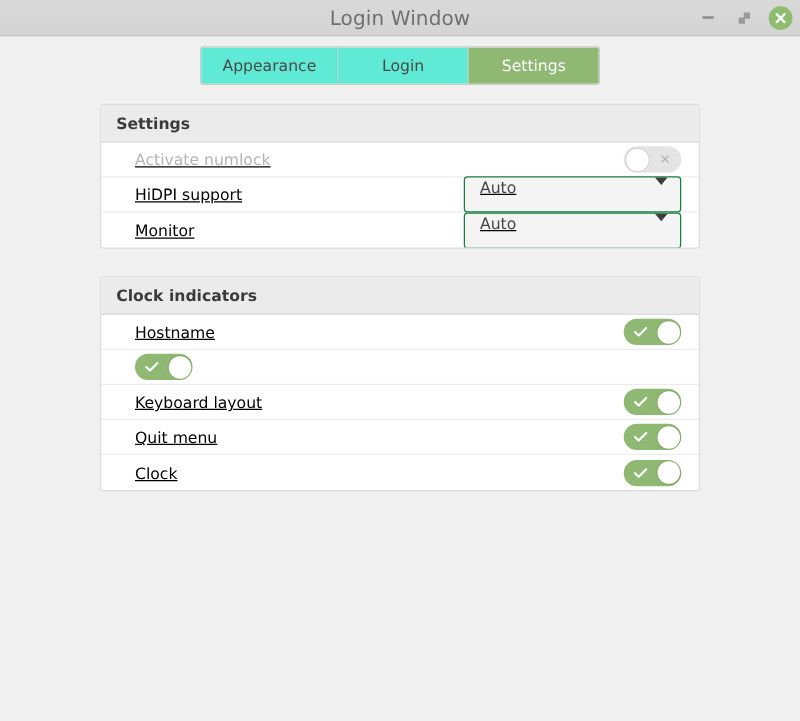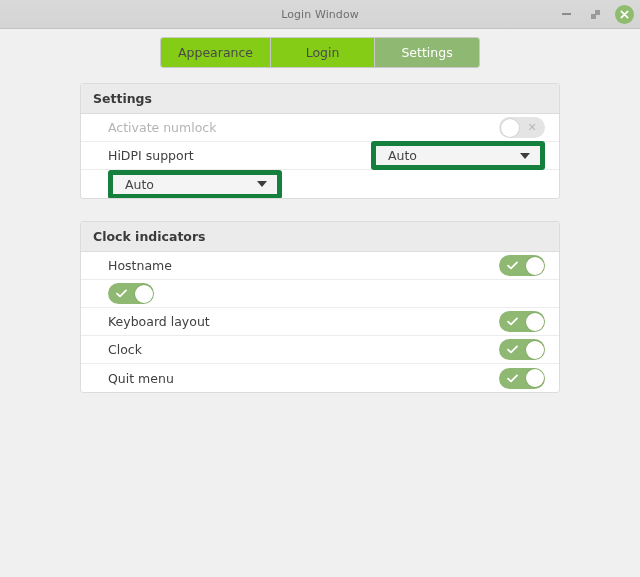--- a/index.html
+++ b/index.html
@@ -19,21 +19,21 @@
   .titlebar {
     position: relative;
     height: 28px;
     background: linear-gradient(to bottom, #d9d9d9, #d4d4d4);
     border-bottom: 1px solid #c3c3c3;
     display: flex;
     align-items: center;
     justify-content: center;
   }
   .title-text {
-    font-size: 11px;
+    font-size: 16px;
     color: #6f6f6f;
     letter-spacing: .1px;
   }
   .win-controls {
     position: absolute;
     right: 6px;
     top: 0;
     height: 28px;
     display: flex;
     align-items: center;
@@ -96,21 +96,21 @@
     height: 29px;
   }
   .seg-tab {
     min-width: 104px;
     padding: 0 17px;
     display: flex;
     align-items: center;
     justify-content: center;
     font-size: 12.5px;
     color: #4a4a4a;
-    background: #84cc16;
+    background: #5eead4;
     border-right: 1px solid #c9c9c9;
     cursor: default;
     box-sizing: border-box;
   }
   .seg-tab:last-child { border-right: none; }
   .seg-tab.active {
     background: #8fb972;
     color: #ffffff;
   }
 
@@ -137,25 +137,26 @@
     font-weight: bold;
     color: #3b3b3b;
   }
   .row {
     height: 28px;
     display: flex;
     align-items: center;
     padding: 0 14px 0 27px;
     border-bottom: 1px solid #ececec;
     box-sizing: border-box;
+    text-decoration: underline;
   }
   .row:last-child { border-bottom: none; }
   .row-label {
     font-size: 12.5px;
-    color: #404040;
+    color: #000000;
     flex: 1;
   }
   .row.disabled .row-label { color: #b4b4b4; }
 
   
   .toggle {
     position: relative;
     width: 46px;
     height: 21px;
     border-radius: 11px;
@@ -190,24 +191,23 @@
     font-size: 11px;
     color: #b8b8b8;
     line-height: 1;
   }
 
   
   .dropdown {
     width: 174px;
     height: 29px;
     background: #f4f4f4;
-    border: 5px solid #15803d;
+    border: 1px solid #15803d;
     border-radius: 3px;
     display: flex;
-    align-items: center;
     padding: 0 10px 0 12px;
     box-sizing: border-box;
     cursor: default;
     flex: none;
   }
   .dropdown .dd-value {
     flex: 1;
     font-size: 12.5px;
     color: #444;
   }
@@ -274,20 +274,21 @@
 
     <div class="row">
       <span class="row-label">HiDPI support</span>
       <span class="dropdown">
         <span class="dd-value">Auto</span>
         <span class="dd-arrow"></span>
       </span>
     </div>
 
     <div class="row">
+      <span class="row-label">Monitor</span>
       <span class="dropdown">
         <span class="dd-value">Auto</span>
         <span class="dd-arrow"></span>
       </span>
     </div>
   </div>
 
   <div class="panel">
     <div class="panel-header">
       <span>Clock indicators</span>
@@ -323,37 +324,37 @@
         <span class="mark">
           <svg width="11" height="9" viewBox="0 0 11 9">
               <path d="M1 4.6 L4 7.4 L10 1.4" fill="none" stroke="#ffffff" stroke-width="1.8" stroke-linecap="round" stroke-linejoin="round"></path>
             </svg>
         </span>
         <span class="knob"></span>
       </span>
     </div>
 
     <div class="row">
+      <span class="row-label">Quit menu</span>
+      <span class="toggle on">
+        <span class="mark">
+          <svg width="11" height="9" viewBox="0 0 11 9">
+              <path d="M1 4.6 L4 7.4 L10 1.4" fill="none" stroke="#ffffff" stroke-width="1.8" stroke-linecap="round" stroke-linejoin="round"></path>
+            </svg>
+        </span>
+        <span class="knob"></span>
+      </span>
+    </div>
+
+    <div class="row">
       <span class="row-label">Clock</span>
       <span class="toggle on">
         <span class="mark">
           <svg width="11" height="9" viewBox="0 0 11 9">
               <path d="M1 4.6 L4 7.4 L10 1.4" fill="none" stroke="#ffffff" stroke-width="1.8" stroke-linecap="round" stroke-linejoin="round"></path>
             </svg>
         </span>
         <span class="knob"></span>
       </span>
     </div>
-
-    <div class="row">
-      <span class="row-label">Quit menu</span>
-      <span class="toggle on">
-        <span class="mark">
-          <svg width="11" height="9" viewBox="0 0 11 9">
-              <path d="M1 4.6 L4 7.4 L10 1.4" fill="none" stroke="#ffffff" stroke-width="1.8" stroke-linecap="round" stroke-linejoin="round"></path>
-            </svg>
-        </span>
-        <span class="knob"></span>
-      </span>
-    </div>
   </div>
 
 </div>
 
 </body></html>

